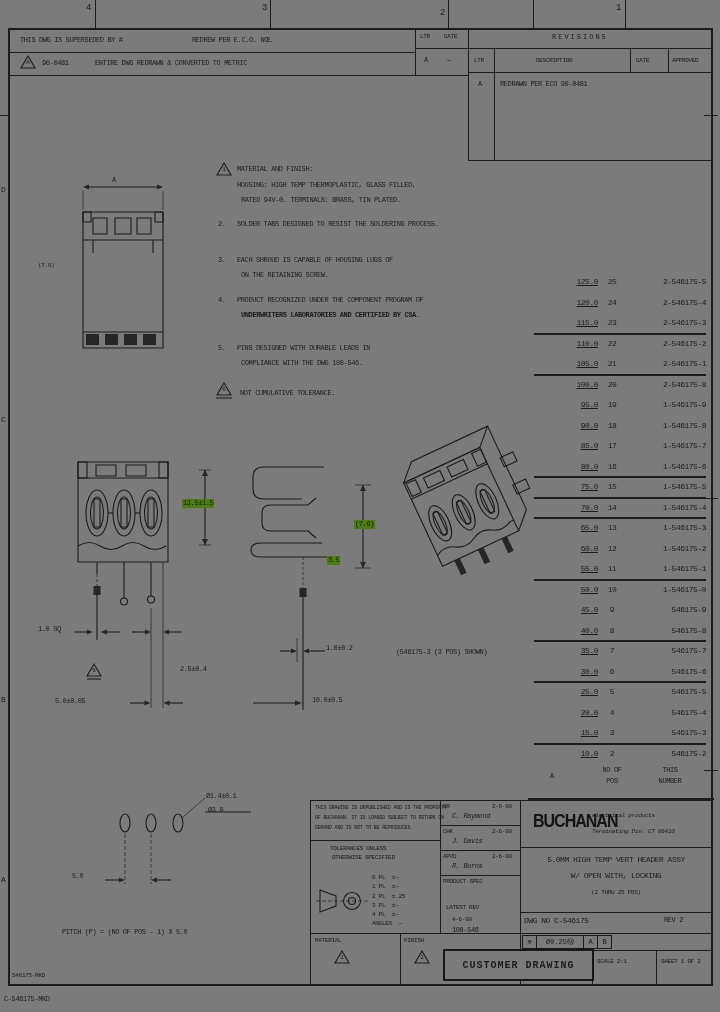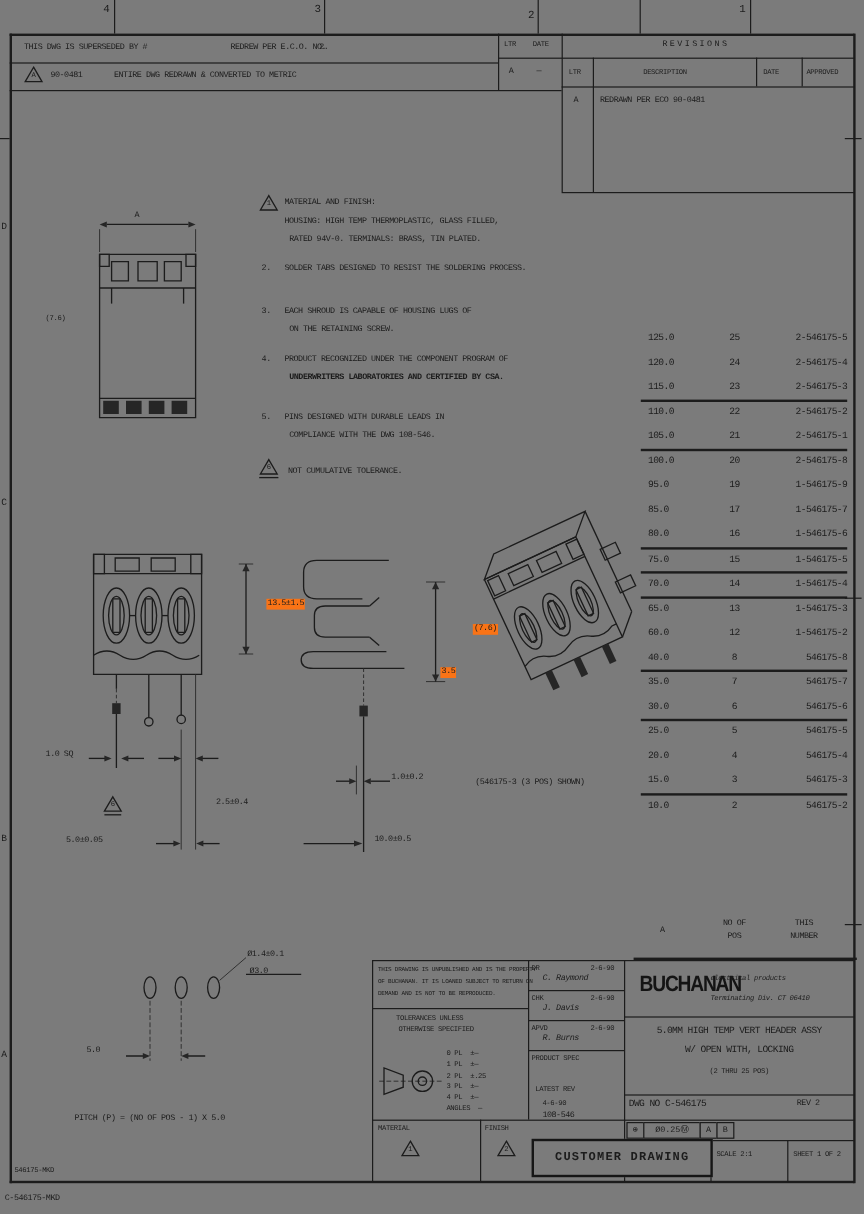--- a/index.html
+++ b/index.html
@@ -8,34 +8,34 @@
   .abs{position:absolute;}
   .hl,.vl{position:absolute;background:#1c1c1c;}
   .hl{height:1px;}
   .vl{width:1px;}
   .thick{height:2px;}
   .t5{font-size:5px;letter-spacing:-0.2px;line-height:1.6;}
   .t6{font-size:6px;letter-spacing:-0.3px;line-height:1.4;}
   .t7{font-size:7px;letter-spacing:-0.4px;line-height:1.35;}
   .t8{font-size:8px;letter-spacing:-0.5px;line-height:1.3;}
   .t9{font-size:9px;}
-  .bgmask{background:#f97316;padding:0 1px;margin-left:40px;}
+  .bgmask{background:#4d7c0f;padding:0 1px;}
   svg{position:absolute;overflow:visible;}
   svg *{vector-effect:non-scaling-stroke;}
   .ln{stroke:#1c1c1c;stroke-width:1.1;fill:none;}
   .thin{stroke:#2e2e2e;stroke-width:0.8;fill:none;}
   .fill{fill:#262626;stroke:none;}
   .flag{position:absolute;width:16px;height:14px;}
   .flag svg{left:0;top:0;}
   .fnum{position:absolute;left:0;top:4px;width:16px;text-align:center;font-size:6px;}
   
   #ptable{position:absolute;left:528px;top:272px;width:186px;}
   .prow{position:relative;height:20.5px;}
   .prow span{position:absolute;top:5px;font-size:8px;letter-spacing:-0.5px;}
-  .pa{left:12px;width:42px;}
+  .pa{left:28px;width:42px;text-align:right;text-decoration:underline;}
   .ppos{left:64px;width:40px;text-align:center;}
   .ppn{left:110px;width:68px;text-align:right;}
   .prow.sep::after{content:'';position:absolute;left:6px;right:8px;bottom:-1px;height:2px;background:#1c1c1c;}
   
   .tolrow{height:9.3px;font-size:6px;letter-spacing:-0.3px;white-space:pre;}
   .logo{font-family:"Liberation Sans","DejaVu Sans",sans-serif;font-weight:900;
         font-size:16px;letter-spacing:-1px;transform:scaleY(1.15);color:#141414;}
   .stamp{position:absolute;border:2px solid #161616;display:flex;align-items:center;justify-content:center;
          font-size:10px;font-weight:bold;letter-spacing:1px;background:#7b7b7b;}
   .gcell{display:inline-block;border:1px solid #1c1c1c;height:12px;line-height:12px;
@@ -304,20 +304,25 @@
       <span class="pa">100.0</span>
       <span class="ppos">20</span>
       <span class="ppn">2-546175-8</span>
     </div>
       <div class="prow">
       <span class="pa">95.0</span>
       <span class="ppos">19</span>
       <span class="ppn">1-546175-9</span>
     </div>
       <div class="prow">
+      <span class="pa">90.0</span>
+      <span class="ppos">18</span>
+      <span class="ppn">1-546175-8</span>
+    </div>
+      <div class="prow">
       <span class="pa">85.0</span>
       <span class="ppos">17</span>
       <span class="ppn">1-546175-7</span>
     </div>
       <div class="prow sep">
       <span class="pa">80.0</span>
       <span class="ppos">16</span>
       <span class="ppn">1-546175-6</span>
     </div>
       <div class="prow sep">
@@ -332,20 +337,35 @@
     </div>
       <div class="prow">
       <span class="pa">65.0</span>
       <span class="ppos">13</span>
       <span class="ppn">1-546175-3</span>
     </div>
       <div class="prow">
       <span class="pa">60.0</span>
       <span class="ppos">12</span>
       <span class="ppn">1-546175-2</span>
+    </div>
+      <div class="prow sep">
+      <span class="pa">55.0</span>
+      <span class="ppos">11</span>
+      <span class="ppn">1-546175-1</span>
+    </div>
+      <div class="prow">
+      <span class="pa">50.0</span>
+      <span class="ppos">10</span>
+      <span class="ppn">1-546175-0</span>
+    </div>
+      <div class="prow">
+      <span class="pa">45.0</span>
+      <span class="ppos">9</span>
+      <span class="ppn">546175-9</span>
     </div>
       <div class="prow sep">
       <span class="pa">40.0</span>
       <span class="ppos">8</span>
       <span class="ppn">546175-8</span>
     </div>
       <div class="prow">
       <span class="pa">35.0</span>
       <span class="ppos">7</span>
       <span class="ppn">546175-7</span>

